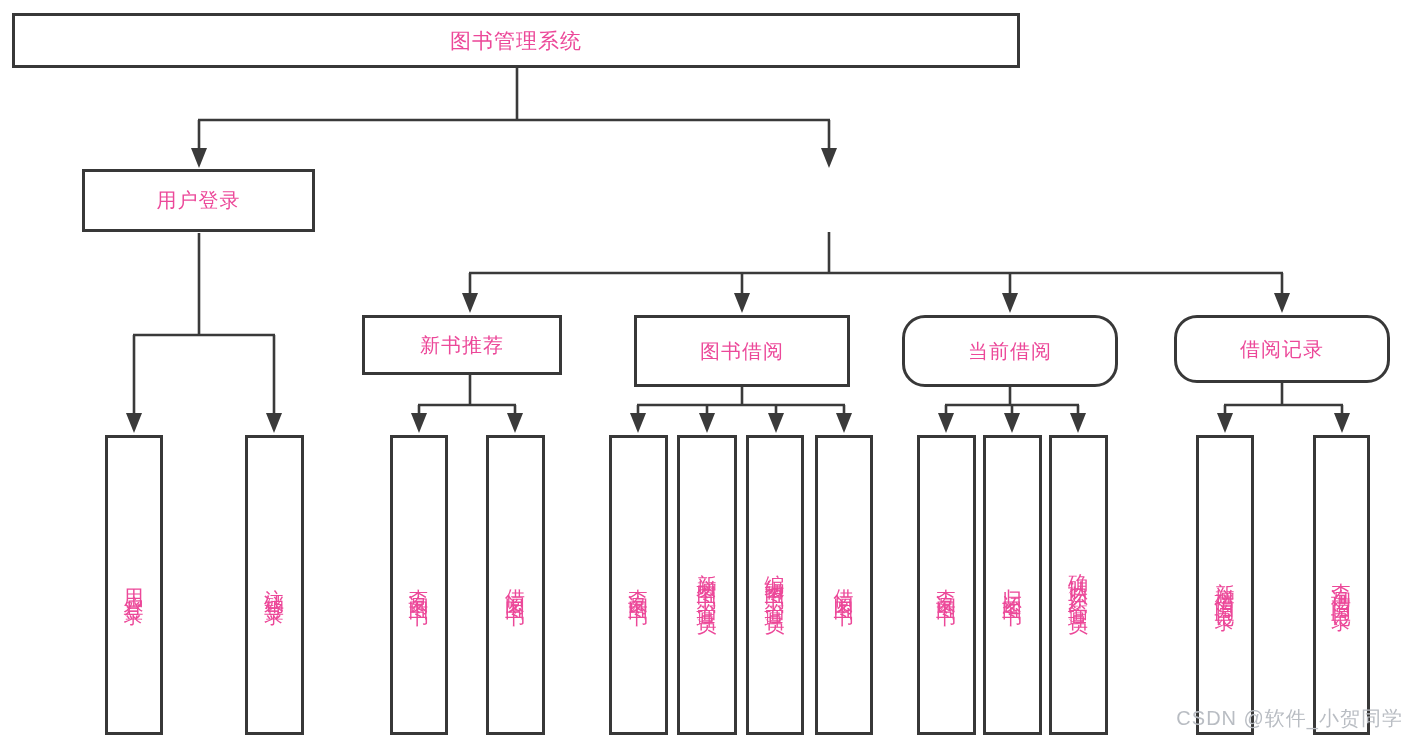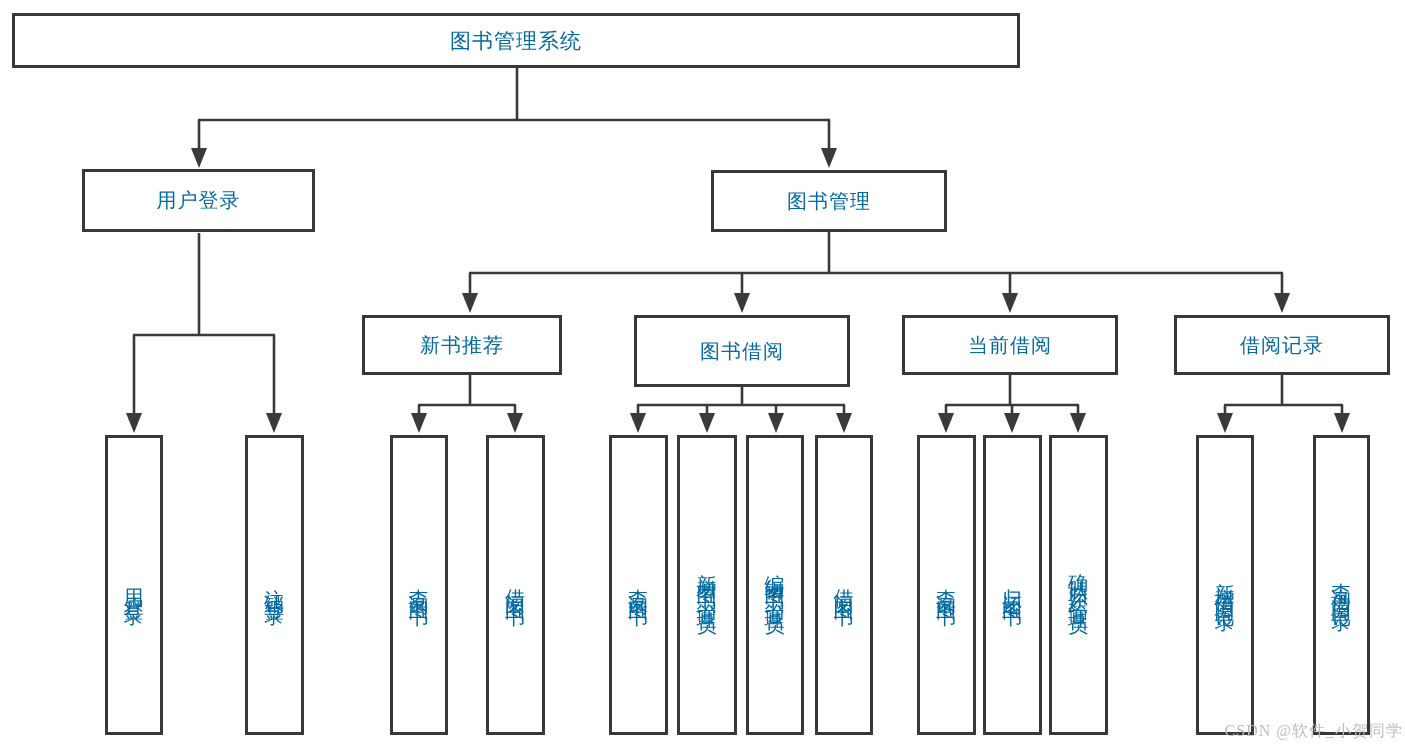--- a/index.html
+++ b/index.html
@@ -22,21 +22,21 @@
     z-index: 1;
   }
   .node {
     position: absolute;
     box-sizing: border-box;
     border: 3px solid #383838;
     background: #ffffff;
     display: flex;
     align-items: center;
     justify-content: center;
-    color: #0369a1;
+    color: #ec4899;
     z-index: 2;
   }
   .node-h {
     font-size: 20px;
     letter-spacing: 1px;
     text-align: center;
   }
   .node-root {
     font-size: 21px;
   }
@@ -46,27 +46,26 @@
   .node-v .vtext {
     writing-mode: vertical-rl;
     text-orientation: mixed;
     letter-spacing: 6px;
     line-height: 1;
     max-height: 288px;
   }
   .watermark {
     position: absolute;
     right: 2px;
-    bottom: 5px;
-    font-size: 16px;
+    bottom: 15px;
+    font-size: 20px;
     color: #b9bdc3;
     letter-spacing: 1px;
     z-index: 5;
     white-space: nowrap;
-    font-family: Liberation Serif, serif;
   }
 </style>
 </head>
 <body>
 
 <div class="canvas">
 
   <svg id="connector-svg" viewBox="0 0 1405 747" xmlns="http://www.w3.org/2000/svg">
       <line x1="517" y1="68" x2="517" y2="120" stroke="#3a3a3a" stroke-width="2.6"></line>
       <line x1="198" y1="120" x2="830" y2="120" stroke="#3a3a3a" stroke-width="2.6"></line>
@@ -122,34 +121,31 @@
       <polygon points="1334,413 1350,413 1342,433" fill="#3a3a3a"></polygon>
     </svg>
 
   <div class="node node-h node-root" style="left:12px; top:13px; width:1008px; height:55px;">
     <span>图书管理系统</span>
   </div>
 
   <div class="node node-h" style="left:82px; top:169px; width:233px; height:63px;">
     <span>用户登录</span>
   </div>
-  <div class="node node-h" style="left:711px; top:170px; width:236px; height:62px;">
-    <span>图书管理</span>
-  </div>
 
   <div class="node node-h" style="left:362px; top:315px; width:200px; height:60px;">
     <span>新书推荐</span>
   </div>
   <div class="node node-h" style="left:634px; top:315px; width:216px; height:72px;">
     <span>图书借阅</span>
   </div>
-  <div class="node node-h" style="left:902px; top:315px; width:216px; height:60px;">
+  <div class="node node-h" style="left:902px; top:315px; width:216px; height:72px;border-radius:23px;">
     <span>当前借阅</span>
   </div>
-  <div class="node node-h" style="left:1174px; top:315px; width:216px; height:60px;">
+  <div class="node node-h" style="left:1174px; top:315px; width:216px; height:68px;border-radius:23px;">
     <span>借阅记录</span>
   </div>
 
   <div class="node node-v" style="left:105px; top:435px; width:58px; height:300px;">
     <span class="vtext">用户登录</span>
   </div>
   <div class="node node-v" style="left:245px; top:435px; width:59px; height:300px;">
     <span class="vtext">注销登录</span>
   </div>
   <div class="node node-v" style="left:390px; top:435px; width:58px; height:300px;">

